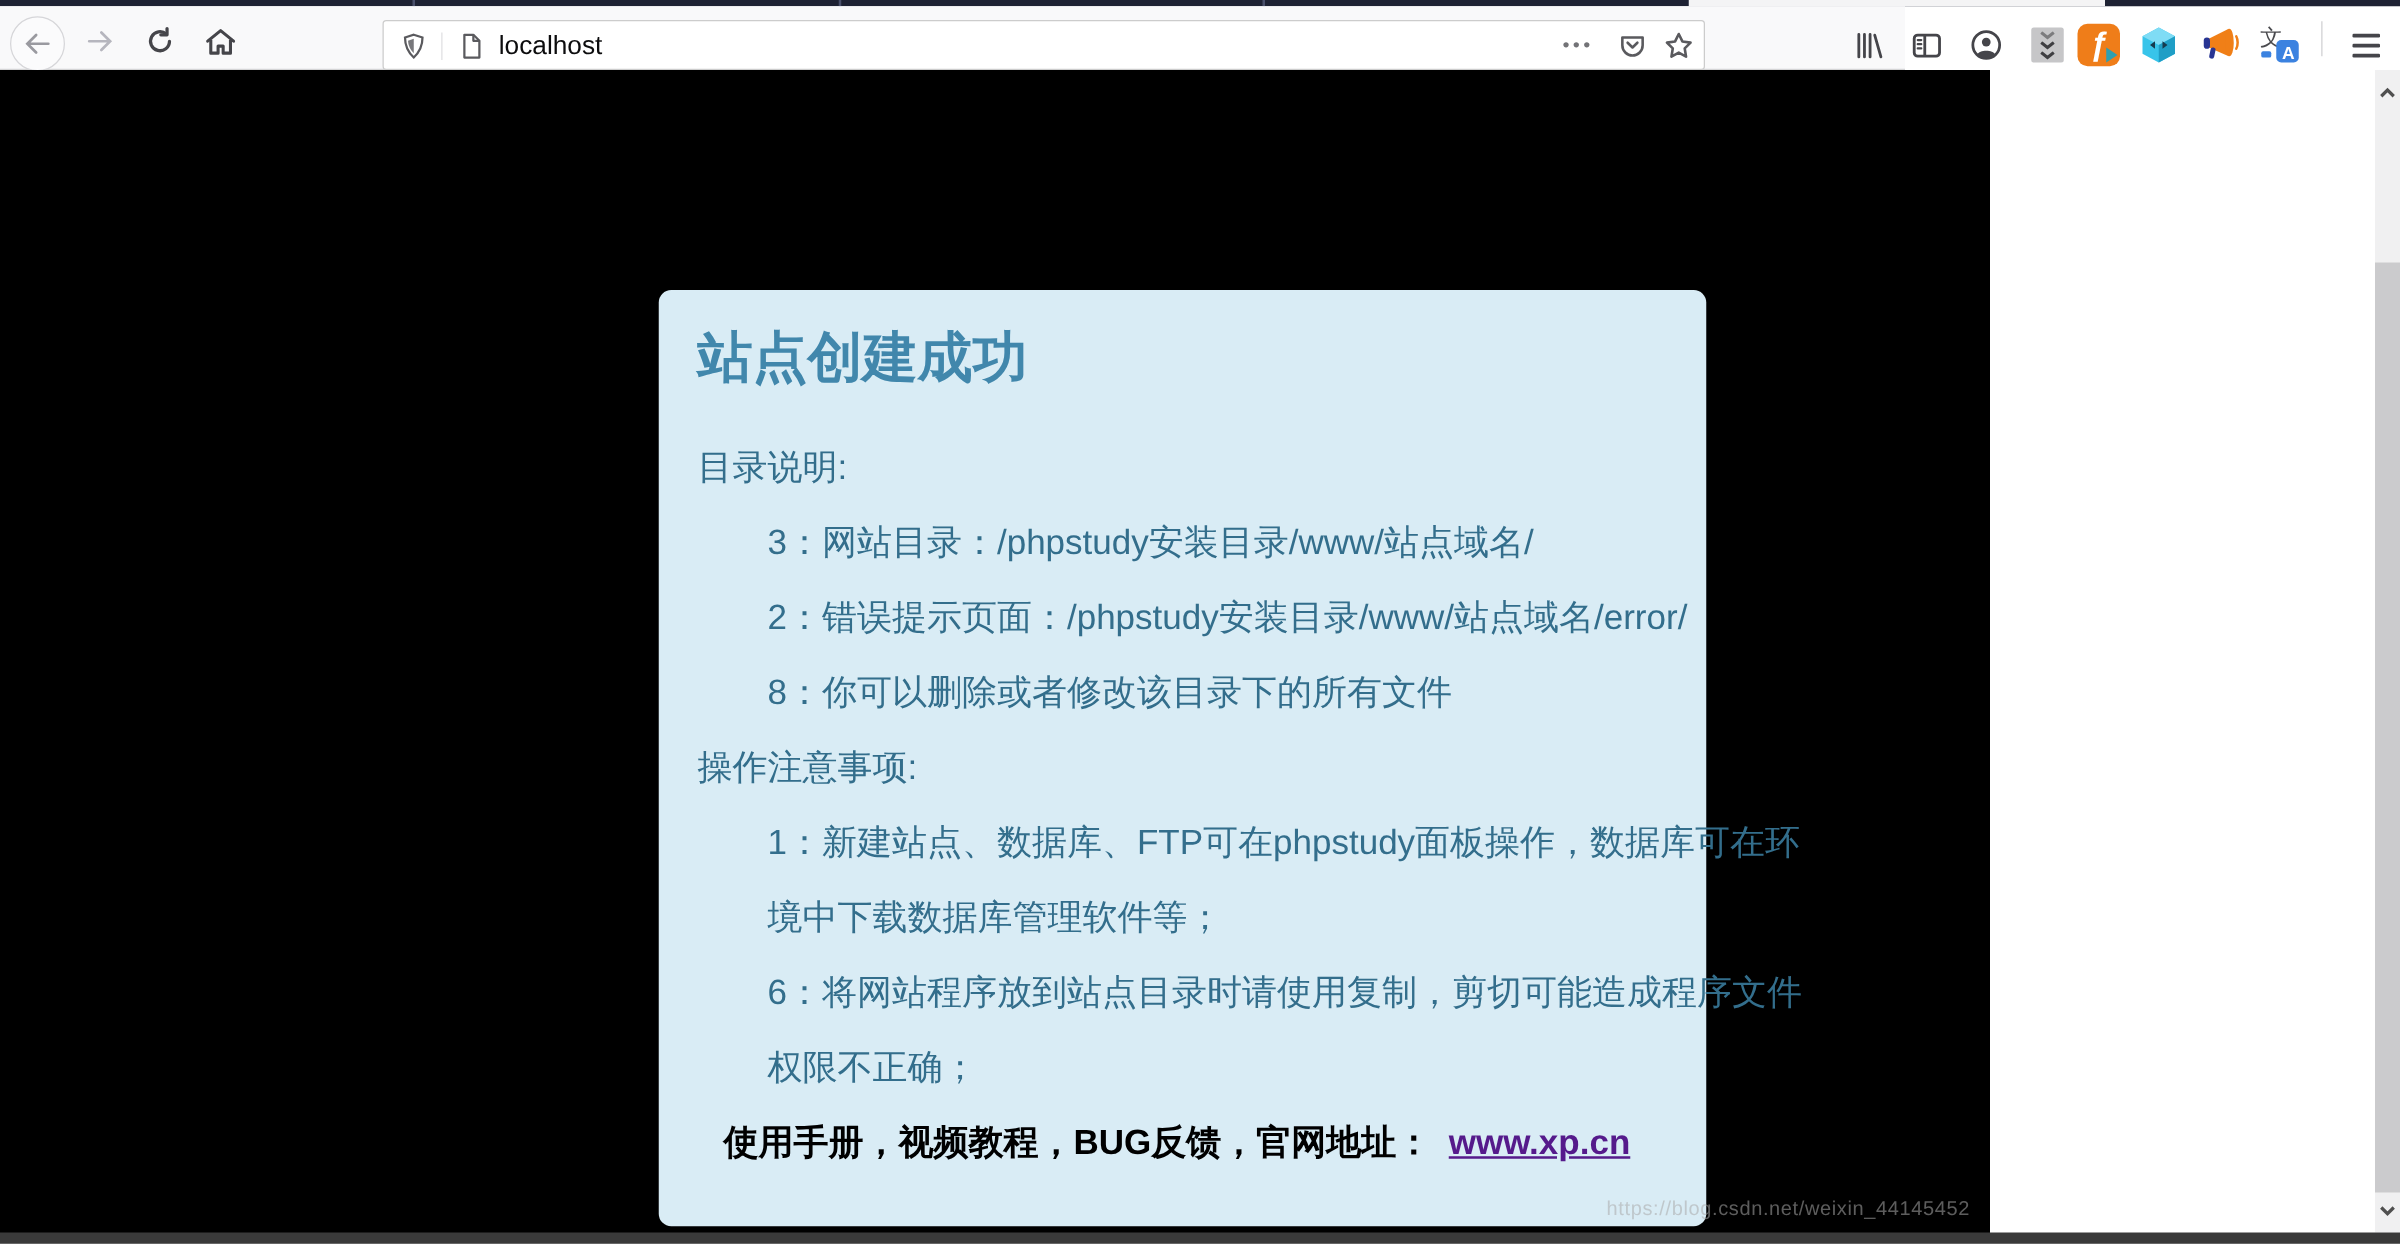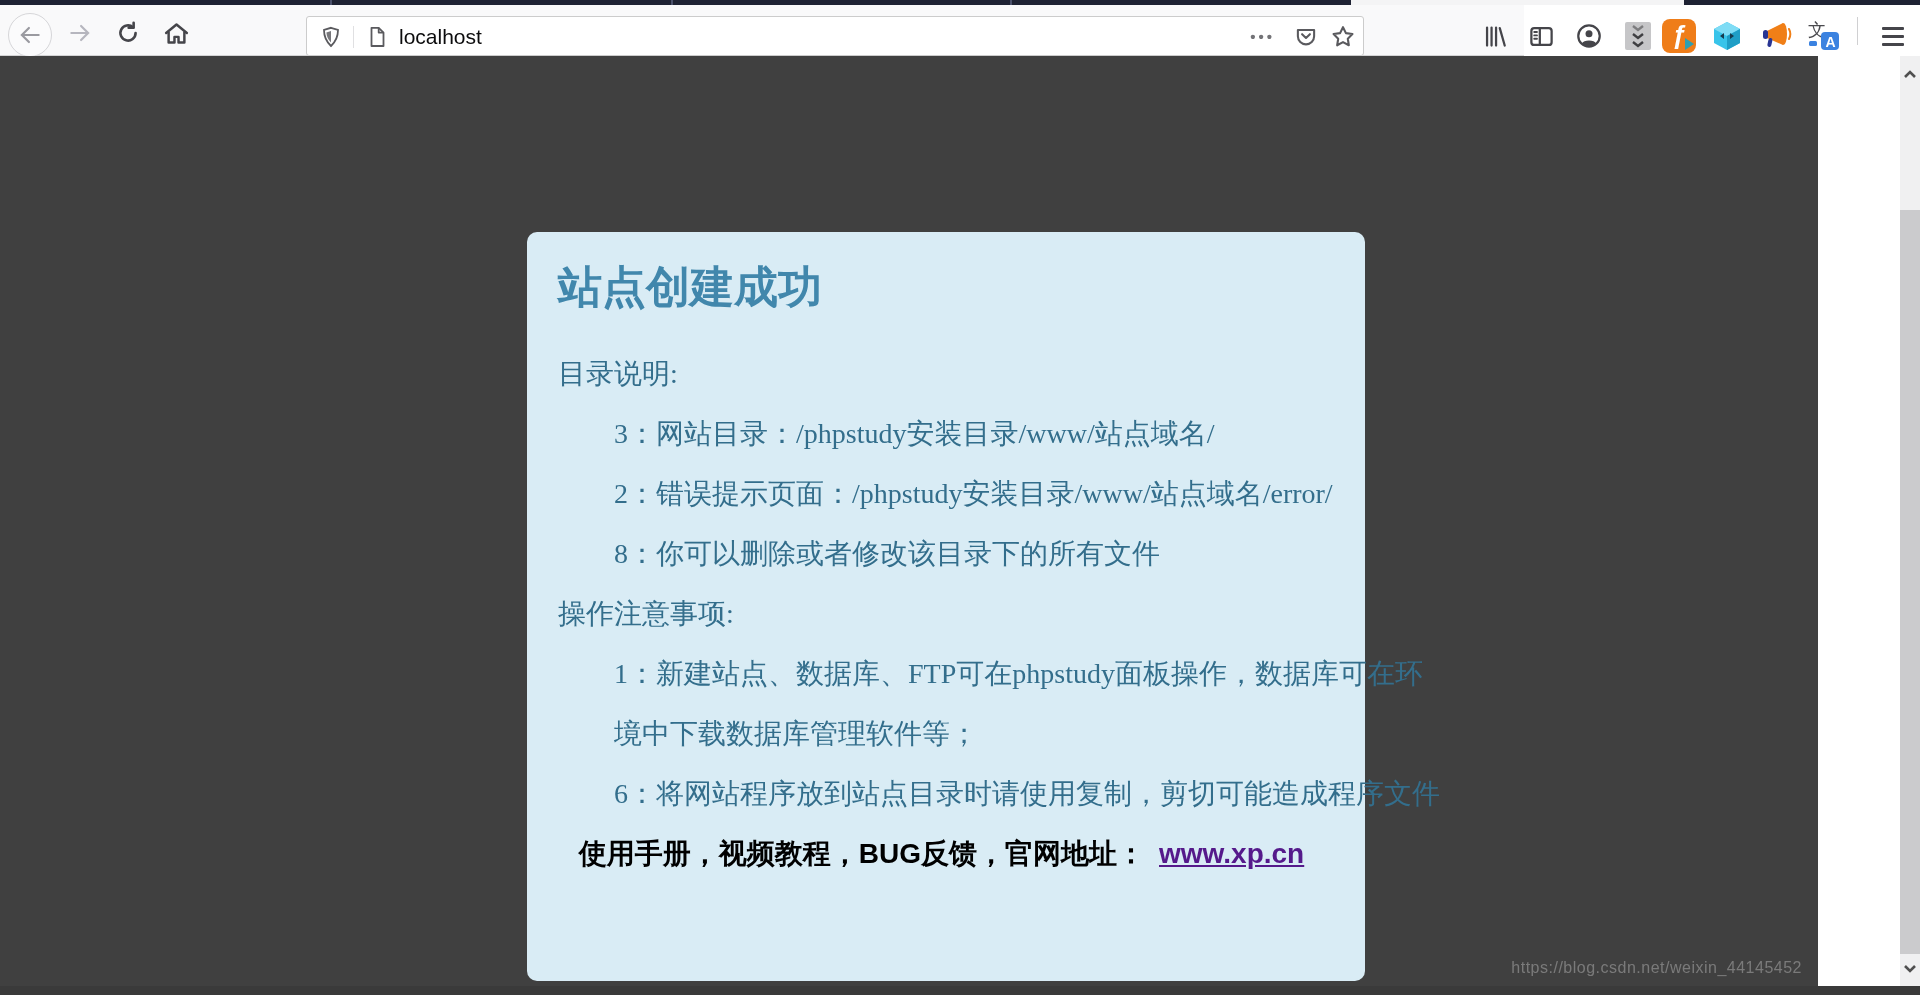--- a/index.html
+++ b/index.html
@@ -38,26 +38,26 @@
   .ext-gray { width:26px; height:28px; background:#c6c6c8; border-radius:2px;
     display:flex; flex-direction:column; align-items:center; justify-content:center; gap:1px; }
   .ext-orange { width:34px; height:34px; background:#ef7d19; border-radius:8px; position:relative;
     color:#fff; font-size:26px; font-style:italic; font-weight:bold; text-align:center; line-height:32px; }
   .ext-orange .play { position:absolute; right:2px; bottom:3px; width:0; height:0;
     border-left:9px solid #2e9fb0; border-top:6px solid transparent; border-bottom:6px solid transparent; }
   .hamburger { display:flex; flex-direction:column; gap:5px; }
   .hamburger span { display:block; width:22px; height:3px; background:#45454a; border-radius:1px; }
 
   
-  .viewport { position:absolute; left:0; top:56px; width:1818px; height:932px; background:#404040; }
+  .viewport { position:absolute; left:0; top:56px; width:1592px; height:932px; background:#000000; }
 
   .card { position:absolute; left:527px; top:176px; width:838px; height:749px;
     background:#d9ecf5; border-radius:10px; padding:24px 40px 0 31px; }
   .card h1 { font-size:44px; line-height:46px; font-weight:bold; color:#4187ac; margin-top:8px; }
-  .card-lines { margin-top:34px;font-family:Liberation Serif, serif; }
+  .card-lines { margin-top:34px; }
   .card-line { font-size:28px; height:60px; line-height:60px; color:#336e8c; white-space:nowrap; }
   .card-line.indent { padding-left:56px; }
   .card-footer { height:60px; line-height:60px; text-align:center; font-size:28px; color:#000;font-weight:bold; }
   .card-footer a { color:#551a8b; text-decoration:underline; margin-left:14px; }
 
   .watermark { position:absolute; right:16px; top:903px; font-size:16px;
     color:rgba(170,170,170,0.55); letter-spacing:0.5px; }
 
   
   .scrollbar { position:absolute; right:0; top:56px; width:20px; height:930px; background:#f0f0f1; }
@@ -242,20 +242,21 @@
     <h1>站点创建成功</h1>
     <div class="card-lines">
         <div class="card-line">目录说明:</div>
         <div class="card-line indent">3：网站目录：/phpstudy安装目录/www/站点域名/</div>
         <div class="card-line indent">2：错误提示页面：/phpstudy安装目录/www/站点域名/error/</div>
         <div class="card-line indent">8：你可以删除或者修改该目录下的所有文件</div>
         <div class="card-line">操作注意事项:</div>
         <div class="card-line indent">1：新建站点、数据库、FTP可在phpstudy面板操作，数据库可在环</div>
         <div class="card-line indent">境中下载数据库管理软件等；</div>
         <div class="card-line indent">6：将网站程序放到站点目录时请使用复制，剪切可能造成程序文件</div>
+        <div class="card-line indent">权限不正确；</div>
       </div>
     <div class="card-footer">
       <span>使用手册，视频教程，BUG反馈，官网地址：</span><a href="#">www.xp.cn</a>
     </div>
   </div>
 
   <div class="watermark">https://blog.csdn.net/weixin_44145452</div>
 </div>
 
 <div class="scrollbar">

